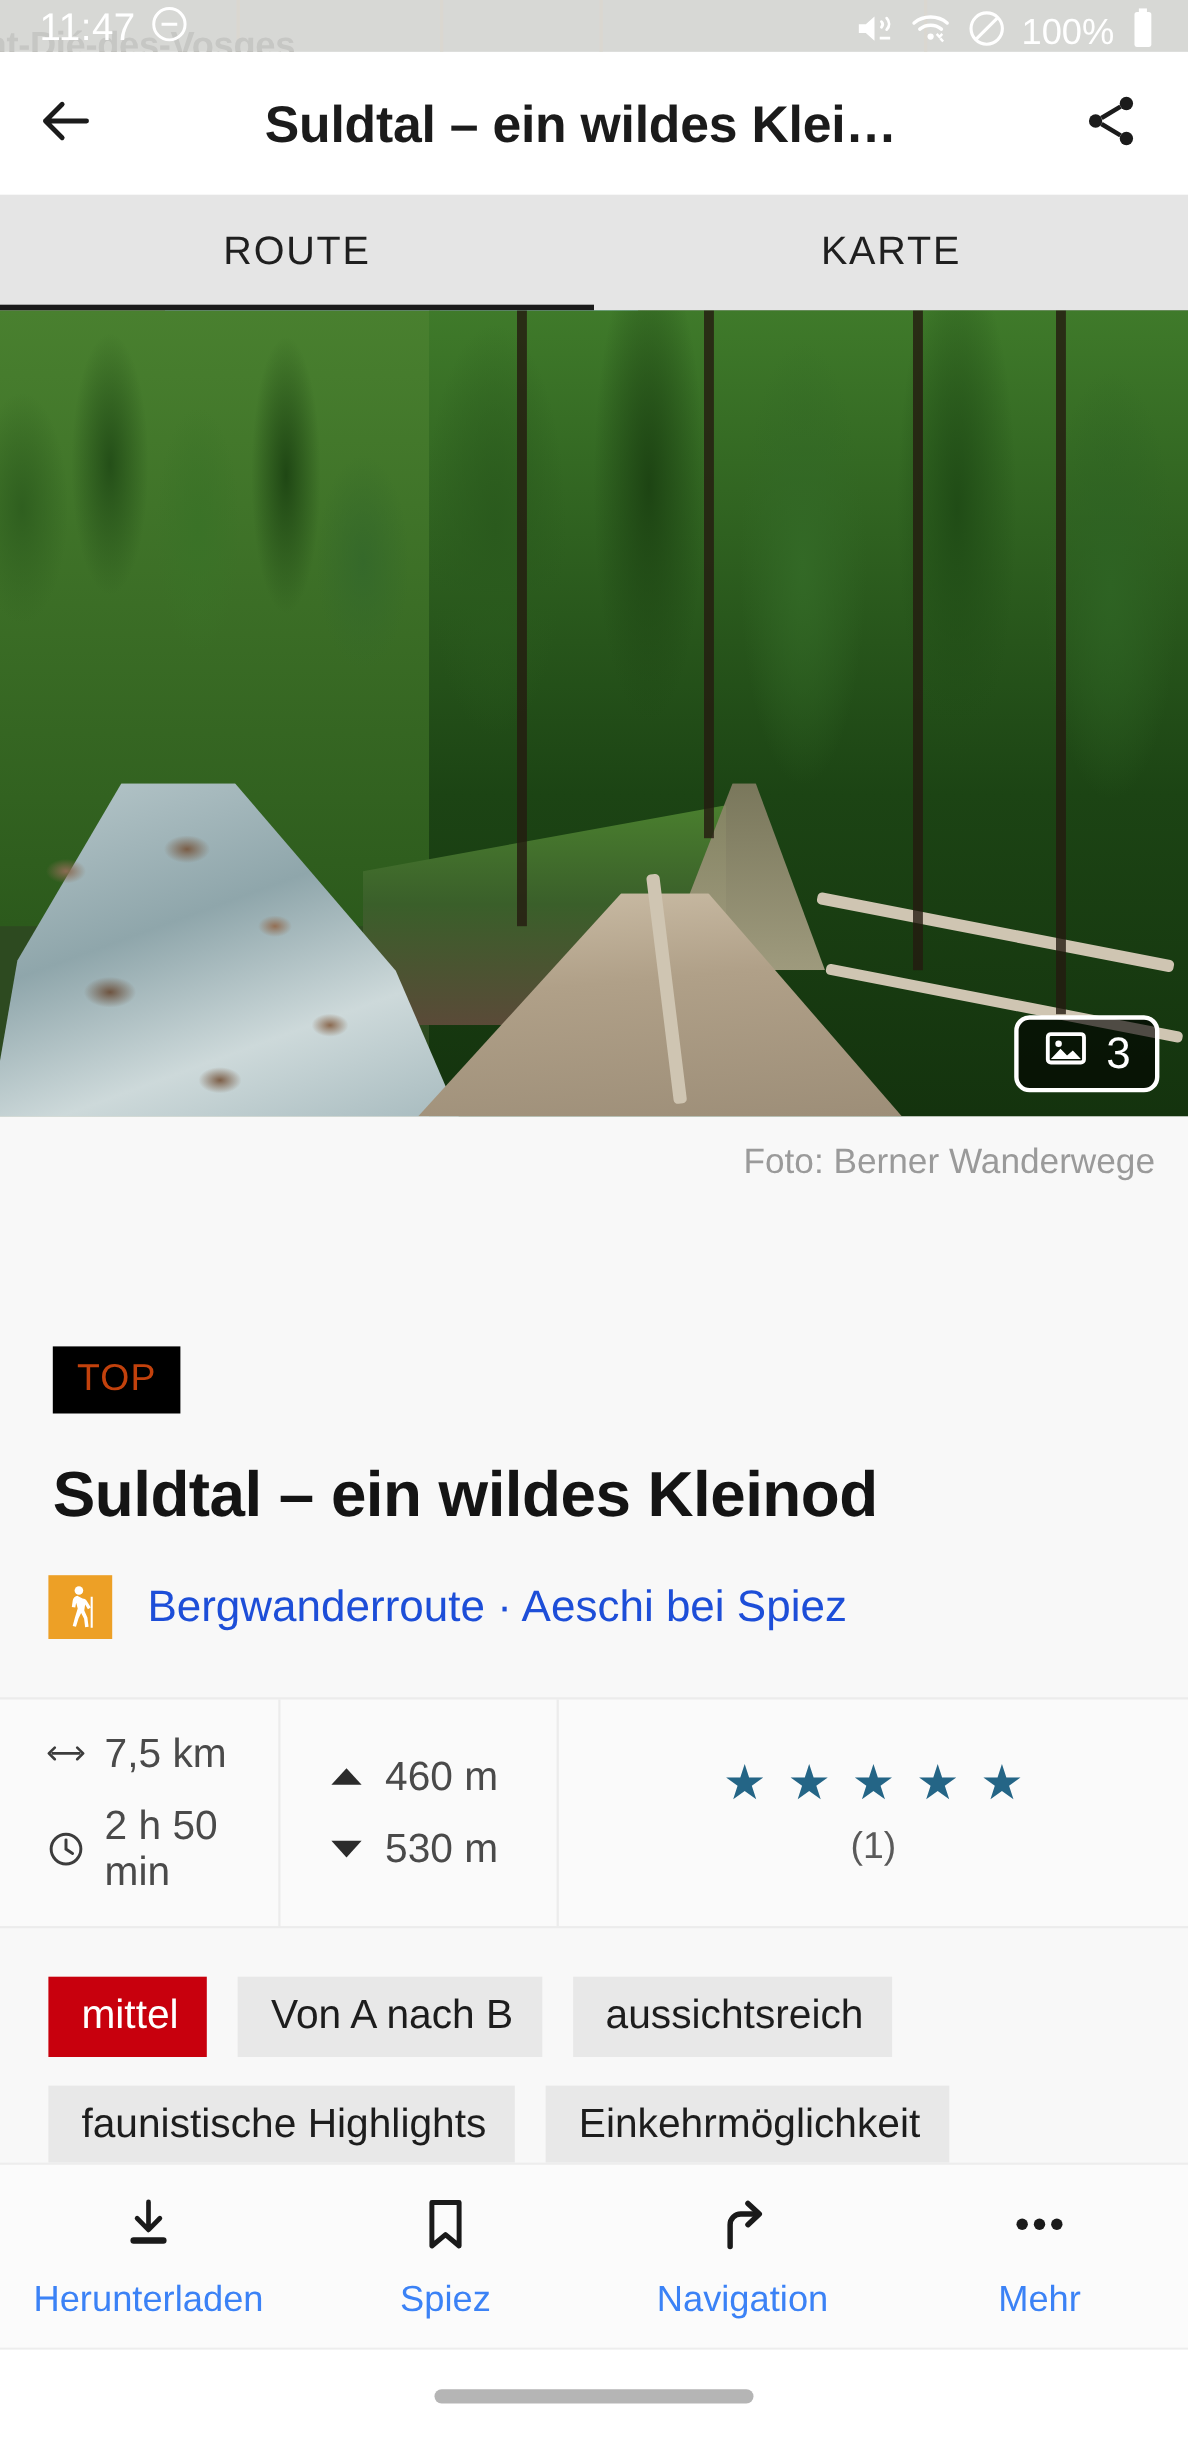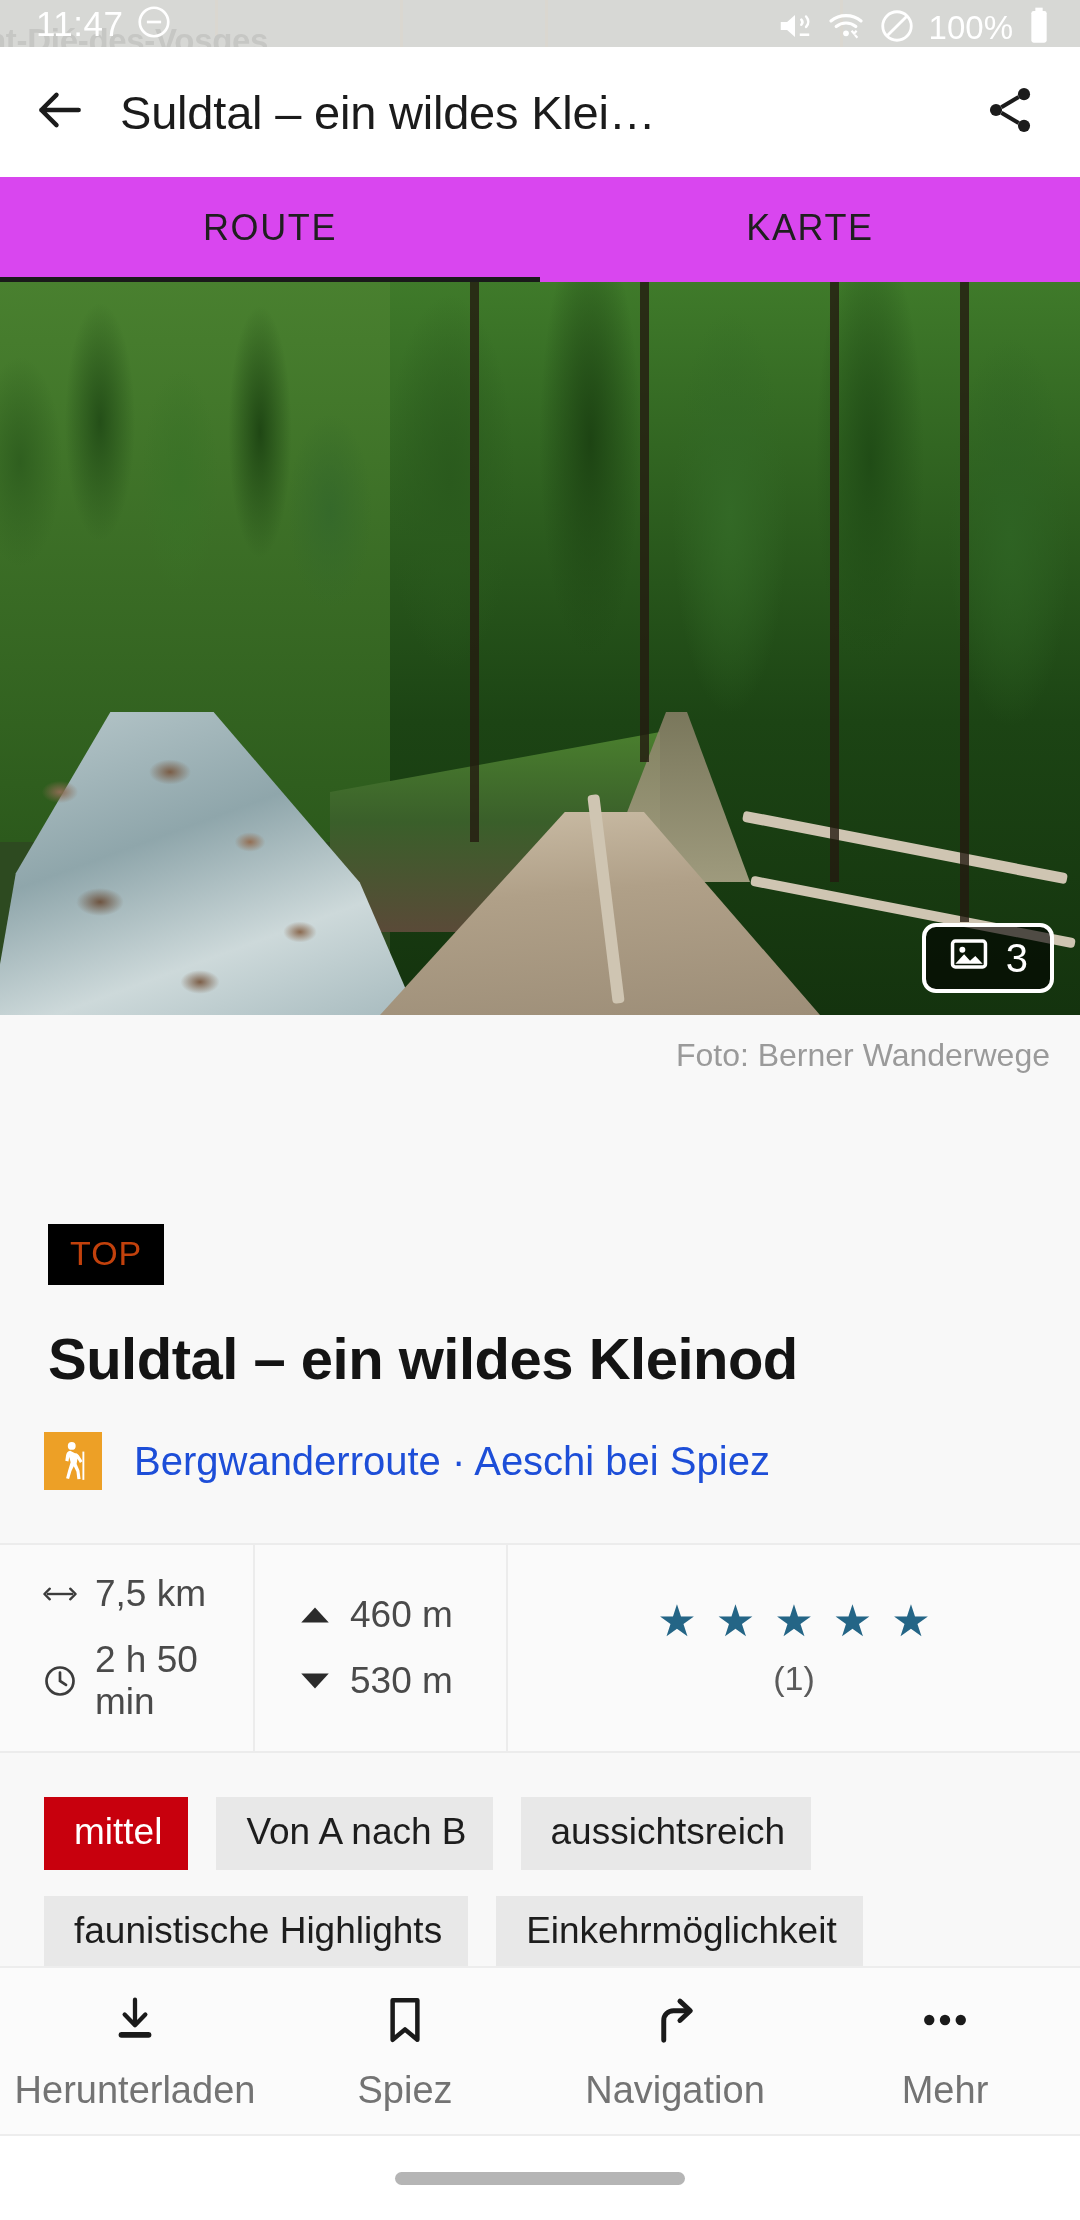--- a/index.html
+++ b/index.html
@@ -45,32 +45,32 @@
   #app-bar {
     position:absolute; top:47px; left:0; width:1080px; height:130px;
     background:#ffffff;
     display:flex; align-items:center;
     z-index:30;
   }
   #back-button {
     width:120px; height:130px; display:flex; align-items:center; justify-content:center;
   }
   #app-bar-title {
-    flex:1; font-size:47px; color:#1b1b1b; font-weight:400;
-    white-space:nowrap; overflow:hidden;
+    flex:1; font-size:47px; color:#1b1b1b; font-weight:700;
+    text-align:center; white-space:nowrap; overflow:hidden;
     letter-spacing:-0.2px; padding-right:4px;
   }
   #share-button {
     width:140px; height:130px; display:flex; align-items:center; justify-content:center;
   }
 
   
   #tab-bar {
     position:absolute; top:177px; left:0; width:1080px; height:105px;
-    background:#d946ef; display:flex; z-index:30;
+    background:#e5e5e5; display:flex; z-index:30;
   }
   .tab {
     flex:1; display:flex; align-items:center; justify-content:center;
     font-size:36px; color:#1f1f1f; letter-spacing:1.6px;
     position:relative; padding-bottom:4px;
   }
   .tab.active::after {
     content:""; position:absolute; left:0; right:0; bottom:0;
     height:5px; background:#1a1a1a;
   }
@@ -222,21 +222,21 @@
   #bottom-bar {
     position:absolute; left:0; bottom:86px; width:1080px; height:168px;
     background:#fbfbfb; border-top:2px solid #ededed;
     display:flex; z-index:20;
   }
   .bottom-item {
     flex:1; display:flex; flex-direction:column;
     align-items:center; justify-content:center; gap:22px;
   }
   .bottom-item .bicon { height:56px; display:flex; align-items:flex-end; }
-  .bottom-item .blabel { font-size:38px; color:#737373; }
+  .bottom-item .blabel { font-size:33px; color:#3b82f6; }
 
   #nav-gesture-area {
     position:absolute; left:0; bottom:0; width:1080px; height:86px;
     background:#ffffff; border-top:2px solid #ededed;
     display:flex; align-items:center; justify-content:center;
   }
   #gesture-pill { width:290px; height:13px; border-radius:7px; background:#b5b5b5; }
 </style>
 </head>
 <body>

